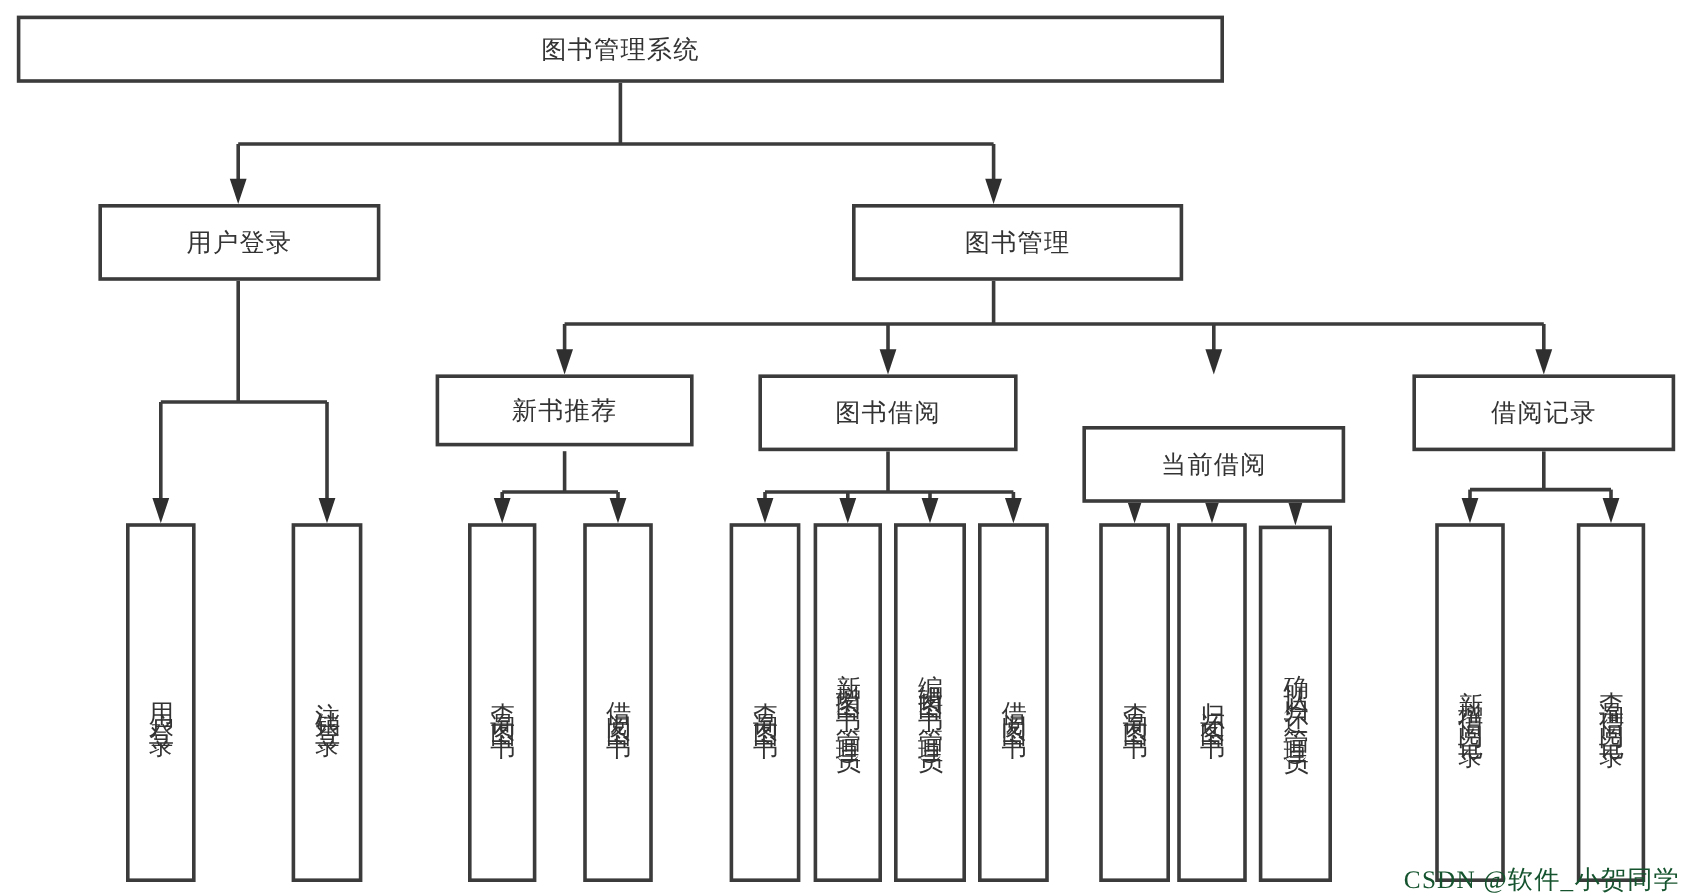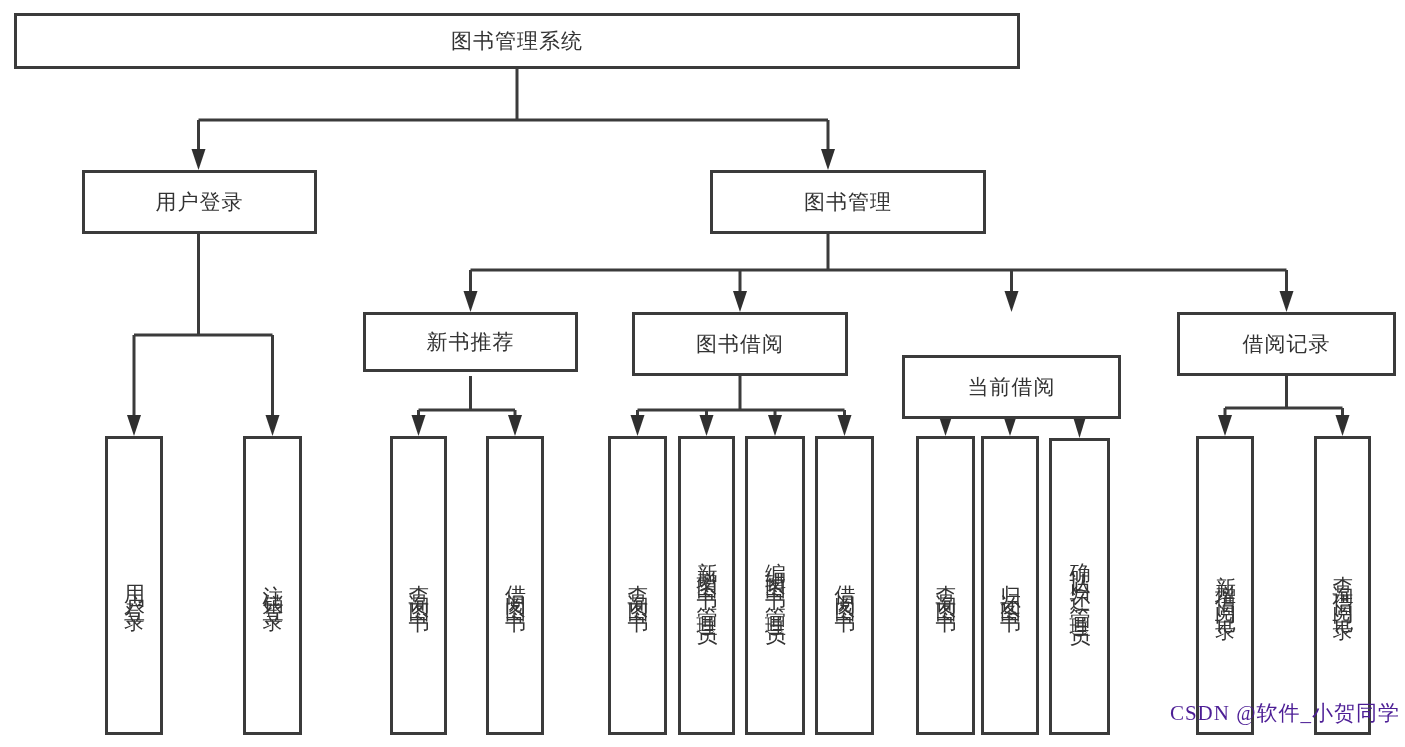--- a/index.html
+++ b/index.html
@@ -14,22 +14,22 @@
     position:absolute;background:#ffffff;border:3px solid #3b3b3b;box-sizing:border-box;
     display:flex;align-items:center;justify-content:center;
     font-size:21px;letter-spacing:1px;color:#333333;z-index:1;
   }
   .leaf{top:436px;width:58px;height:299px;}
   .vtext{
     writing-mode:vertical-rl;text-orientation:mixed;
     font-size:21px;line-height:1.1;letter-spacing:9px;white-space:nowrap;
   }
   .watermark{
-    position:absolute;right:5px;bottom:20px;z-index:5;
-    font-size:21px;letter-spacing:1px;color:#4c1d95;
+    position:absolute;right:5px;bottom:0;z-index:5;
+    font-size:21px;letter-spacing:1px;color:#14532d;
   }
 </style>
 </head>
 <body>
 
 <div class="canvas">
 
   <svg class="connectors" width="1405" height="747" viewBox="0 0 1405 747">
 
     <g>

